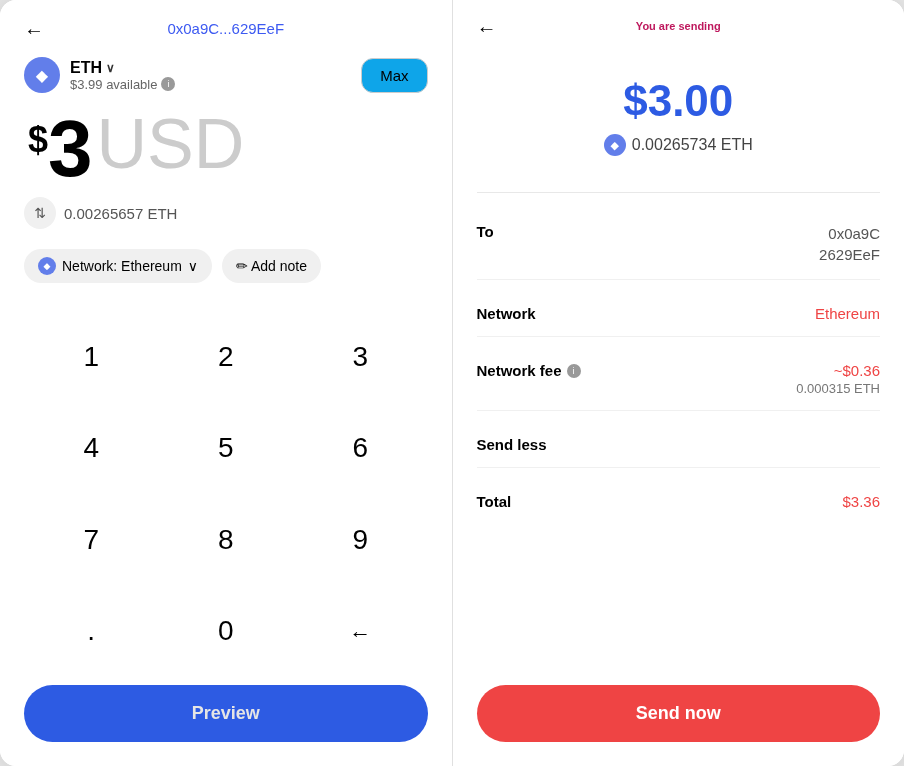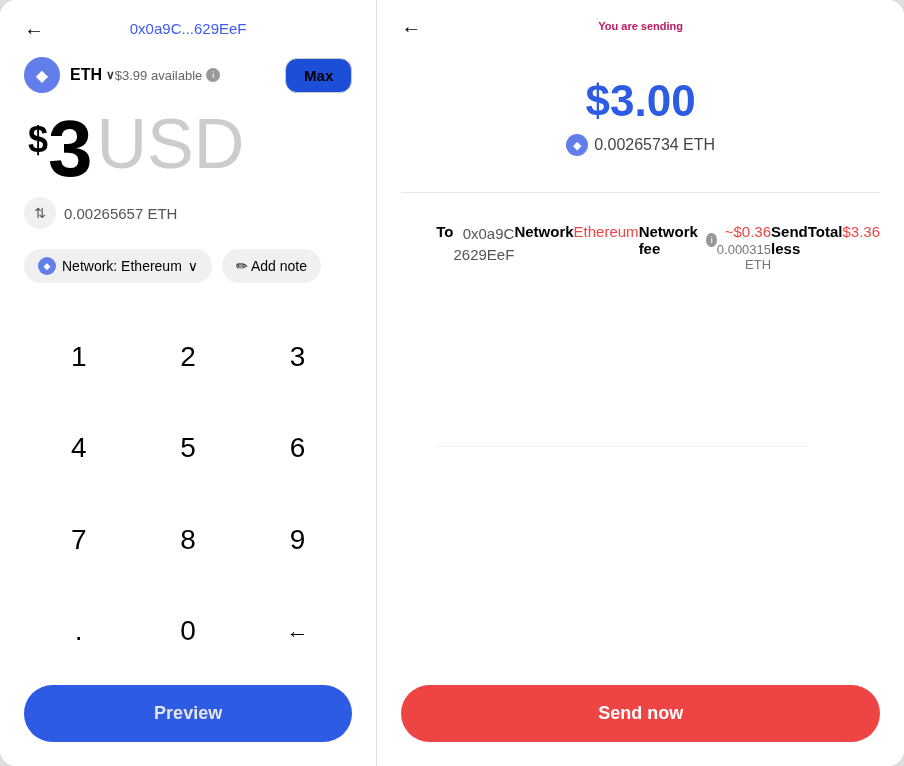--- a/index.html
+++ b/index.html
@@ -80,21 +80,21 @@
       border-radius: 50%;
       background: #627eea;
       display: flex;
       align-items: center;
       justify-content: center;
       color: white;
       font-size: 16px;
     }
     .token-text {
       display: flex;
-      flex-direction: row;
+      flex-direction: column;
     }
     .token-name {
       font-size: 16px;
       font-weight: 700;
       display: flex;
       align-items: center;
       gap: 4px;
     }
     .chevron-down {
       font-size: 12px;
@@ -117,22 +117,22 @@
       display: inline-flex;
       align-items: center;
       justify-content: center;
       cursor: pointer;
     }
     .max-btn {
       border: 1.5px solid #ccc;
       border-radius: 12px;
       padding: 8px 18px;
       font-size: 15px;
-      font-weight: 700;
-      background: #1d4ed8;
+      font-weight: 400;
+      background: #0ea5e9;
       cursor: pointer;
       color: #000;
     }
     
     .amount-display {
       display: flex;
       align-items: flex-start;
       margin-bottom: 8px;
       padding: 0 4px;
     }
@@ -284,23 +284,22 @@
       font-size: 11px;
     }
     .divider {
       height: 1px;
       background: #e8e8e8;
       margin: 16px 0;
     }
     .detail-rows {
       flex: 1;
       display: flex;
-      flex-direction: row;
-      gap: 0;
-      margin-left: 35px;
+      flex-direction: column;
+      gap: 11px;
     }
     .detail-row {
       display: flex;
       justify-content: space-between;
       align-items: flex-start;
       padding: 14px 0;
       border-bottom: 1px solid #f0f0f0;
     }
     .detail-row:last-child { border-bottom: none; }
     .detail-label {

